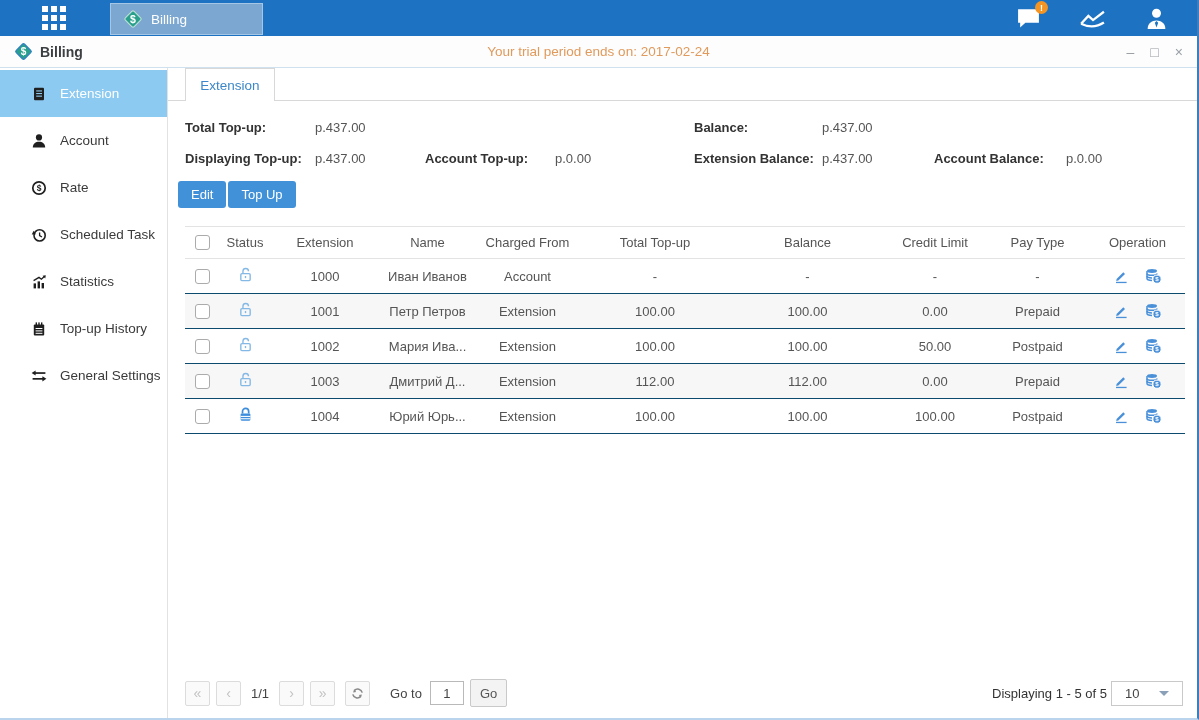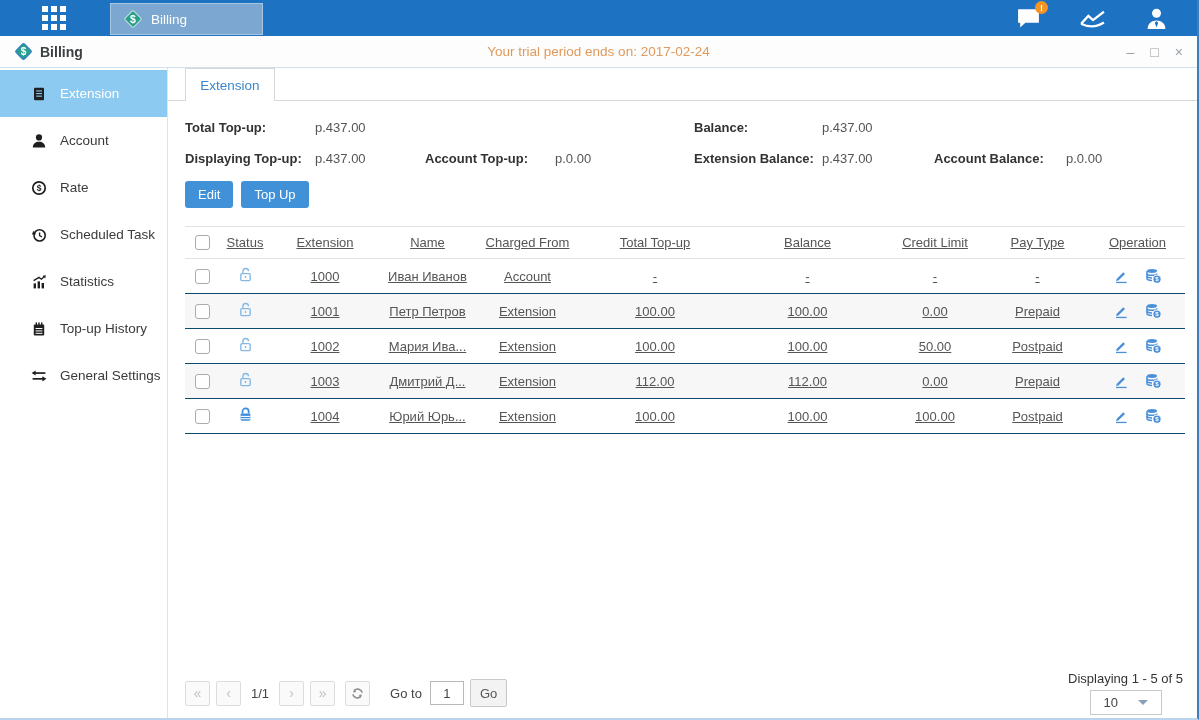--- a/index.html
+++ b/index.html
@@ -51,45 +51,45 @@
   .summary { display:flex; padding:11px 14px 0 17px; flex-shrink:0; }
   .sum-col-left { width:509px; flex-shrink:0; }
   .sum-col-right { flex:1; }
   .sum-row { display:grid; height:31px; align-items:center; }
   .sum-col-left .sum-row { grid-template-columns:130px 110px 130px auto; }
   .sum-col-right .sum-row { grid-template-columns:128px 112px 132px auto; }
   .sum-label { font-weight:bold; color:#333; }
   .sum-value { color:#555; }
 
   
-  .actions { margin:7px 0 0 17px; display:flex; gap:8px; flex-shrink:0; }
+  .actions { margin:7px 0 0 10px; display:flex; gap:2px; flex-shrink:0; }
   .btn { background:#4191d9; color:#fff; border:none; font-family:inherit; font-size:13px;
     padding:6px 13px; border-radius:3px; cursor:pointer; }
 
   
-  .table { margin:18px 14px 0 17px; width:1000px; flex-shrink:0;text-decoration:underline; }
+  .table { margin:18px 14px 0 17px; width:1000px; flex-shrink:0; }
   .thead, .trow { display:grid; grid-template-columns:35px 50px 110px 95px 105px 150px 155px 100px 105px 95px; align-items:center; }
   .thead { height:33px; border-top:1px solid #e3e3e3; border-bottom:1px solid #e3e3e3; color:#555; }
   .trow { height:35px; border-bottom:1px solid #0c4a6e; color:#555; }
   .trow:nth-child(even) { background:#f7f7f7; }
   .cell { text-align:center; overflow:hidden; white-space:nowrap; }
   .checkbox { width:15px; height:15px; border:1px solid #ababab; border-radius:3px; background:#fff; margin:0 auto; cursor:pointer; }
   .op-icons { display:flex; justify-content:center; gap:16px; }
   .op-icons svg { cursor:pointer; }
 
   
   .pagebar { margin-top:auto; height:44px; display:flex; align-items:center; padding:0 14px 6px 17px; flex-shrink:0; }
   .pg-btn { width:25px; height:25px; border:1px solid #dcdcdc; border-radius:2px; background:#fafafa;
     display:flex; align-items:center; justify-content:center; color:#c2c2c2; font-size:14px; cursor:pointer; margin-right:6px; }
   .pg-text { margin:0 10px 0 4px; color:#444; }
   .goto-label { margin:0 8px 0 14px; color:#444; }
   .goto-input { width:34px; height:24px; border:1px solid #b9b9b9; text-align:center; font-family:inherit; font-size:13px; color:#444; }
   .go-btn { height:28px; margin-left:6px; padding:0 9px; border:1px solid #c9c9c9; border-radius:2px;
     background:#f3f3f3; color:#555; font-family:inherit; font-size:13px; cursor:pointer; }
-  .pg-right { margin-left:auto; display:flex; align-items:center; gap:4px;flex-direction:column; }
+  .pg-right { margin-left:auto; display:flex; align-items:center; gap:4px; }
   .displaying { color:#333; }
   .page-size { width:72px; height:25px; border:1px solid #c9c9c9; background:#fff; display:flex; align-items:center;
     padding:0 13px; justify-content:space-between; cursor:pointer; color:#444; }
   .caret-down { width:0; height:0; border-left:5px solid transparent; border-right:5px solid transparent; border-top:5px solid #8aa0b8; }
 </style>
 </head>
 <body>
 
 <div class="window">
 

